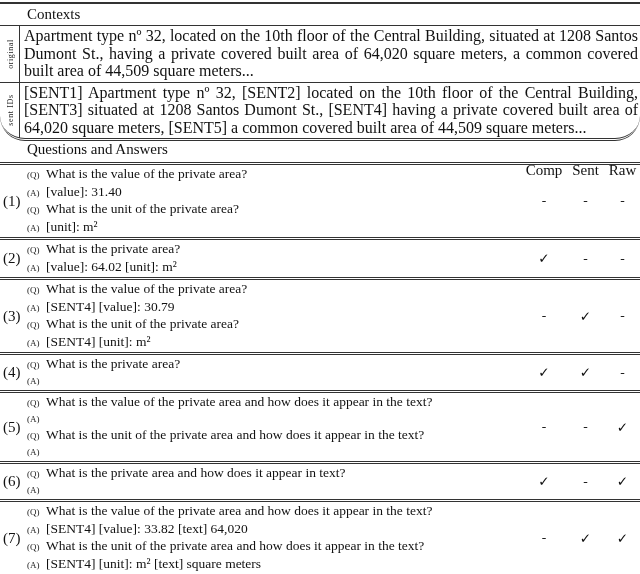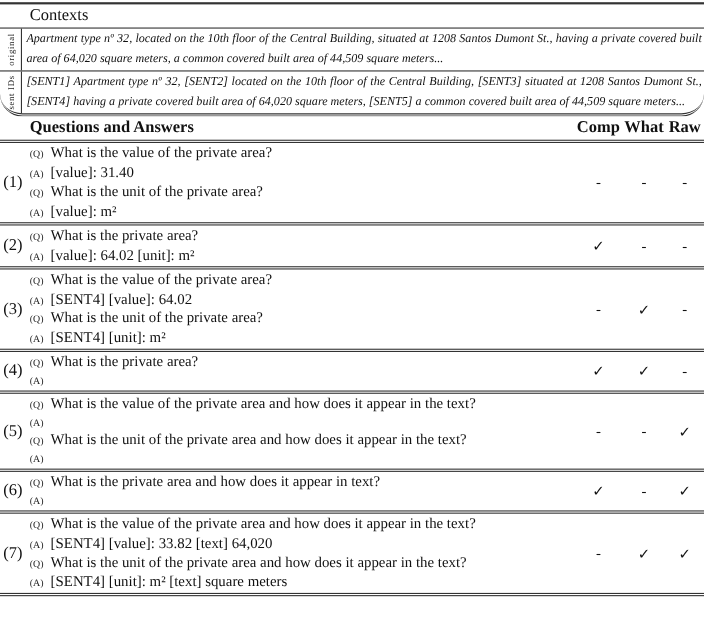--- a/index.html
+++ b/index.html
@@ -22,31 +22,30 @@
   .ctx-label{
     width:19px;flex-shrink:0;border-right:1px solid #333;position:relative;
   }
   .ctx-label span{
     position:absolute;top:50%;left:50%;
     transform:translate(-50%,-50%) rotate(-90deg);
     white-space:nowrap;font-size:8px;letter-spacing:0.6px;color:#222;
   }
   .ctx-text{
     flex:1;padding:1px 2px 2px 4px;
-    font-size:11px;line-height:17.5px;text-align:justify;font-style:italic;
+    font-size:16px;line-height:17.5px;text-align:justify;
   }
   
   .qa-header{
-    display:flex;align-items:center;height:21px;
+    display:flex;align-items:flex-start;height:21px;
     border-bottom:3px double #333;
     font-size:15px;
-    font-weight:bold;
   }
   .qa-header-title{padding-left:27px;flex:1;}
-  .qa-cols{display:flex;}
+  .qa-cols{display:flex;margin-top:21px;}
   .col-w0{width:44px;text-align:center;}
   .col-w1{width:39px;text-align:center;}
   .col-w2{width:35px;text-align:center;}
   
   .qa-row{display:flex;align-items:center;border-bottom:3px double #333;padding:1px 0;}
   .qa-num{width:24px;flex-shrink:0;padding-left:3px;font-size:15px;}
   .qa-lines{flex:1;min-width:0;}
   .qa-line{display:flex;align-items:baseline;font-size:13.5px;line-height:15.5px;}
   .qa-tag{width:19px;flex-shrink:0;font-size:9px;color:#222;}
   .qa-text{flex:1;white-space:nowrap;overflow:hidden;}
@@ -73,21 +72,21 @@
           <span>sent IDs</span>
         </div>
         <div class="ctx-text">[SENT1] Apartment type nº 32, [SENT2] located on the 10th floor of the Central Building, [SENT3] situated at 1208 Santos Dumont St., [SENT4] having a private covered built area of 64,020 square meters, [SENT5] a common covered built area of 44,509 square meters...</div>
       </div>
     </div>
 
   <div class="qa-header">
     <span class="qa-header-title">Questions and Answers</span>
     <div class="qa-cols">
       <span class="col-w0">Comp</span>
-      <span class="col-w1">What</span>
+      <span class="col-w1">Sent</span>
       <span class="col-w2">Raw</span>
     </div>
   </div>
 
   <div id="qa-rows">
       <div class="qa-row">
         <div class="qa-num">(1)</div>
         <div class="qa-lines">
           <div class="qa-line">
             <span class="qa-tag">(Q)</span>
@@ -96,21 +95,21 @@
           <div class="qa-line">
             <span class="qa-tag">(A)</span>
             <span class="qa-text">[value]: 31.40</span>
           </div>
           <div class="qa-line">
             <span class="qa-tag">(Q)</span>
             <span class="qa-text">What is the unit of the private area?</span>
           </div>
           <div class="qa-line">
             <span class="qa-tag">(A)</span>
-            <span class="qa-text">[value]: m²</span>
+            <span class="qa-text">[unit]: m²</span>
           </div>
         </div>
         <div class="qa-mark col-w0">-</div>
         <div class="qa-mark col-w1">-</div>
         <div class="qa-mark col-w2">-</div>
       </div>
       <div class="qa-row">
         <div class="qa-num">(2)</div>
         <div class="qa-lines">
           <div class="qa-line">
@@ -128,21 +127,21 @@
       </div>
       <div class="qa-row">
         <div class="qa-num">(3)</div>
         <div class="qa-lines">
           <div class="qa-line">
             <span class="qa-tag">(Q)</span>
             <span class="qa-text">What is the value of the private area?</span>
           </div>
           <div class="qa-line">
             <span class="qa-tag">(A)</span>
-            <span class="qa-text">[SENT4] [value]: 64.02</span>
+            <span class="qa-text">[SENT4] [value]: 30.79</span>
           </div>
           <div class="qa-line">
             <span class="qa-tag">(Q)</span>
             <span class="qa-text">What is the unit of the private area?</span>
           </div>
           <div class="qa-line">
             <span class="qa-tag">(A)</span>
             <span class="qa-text">[SENT4] [unit]: m²</span>
           </div>
         </div>

